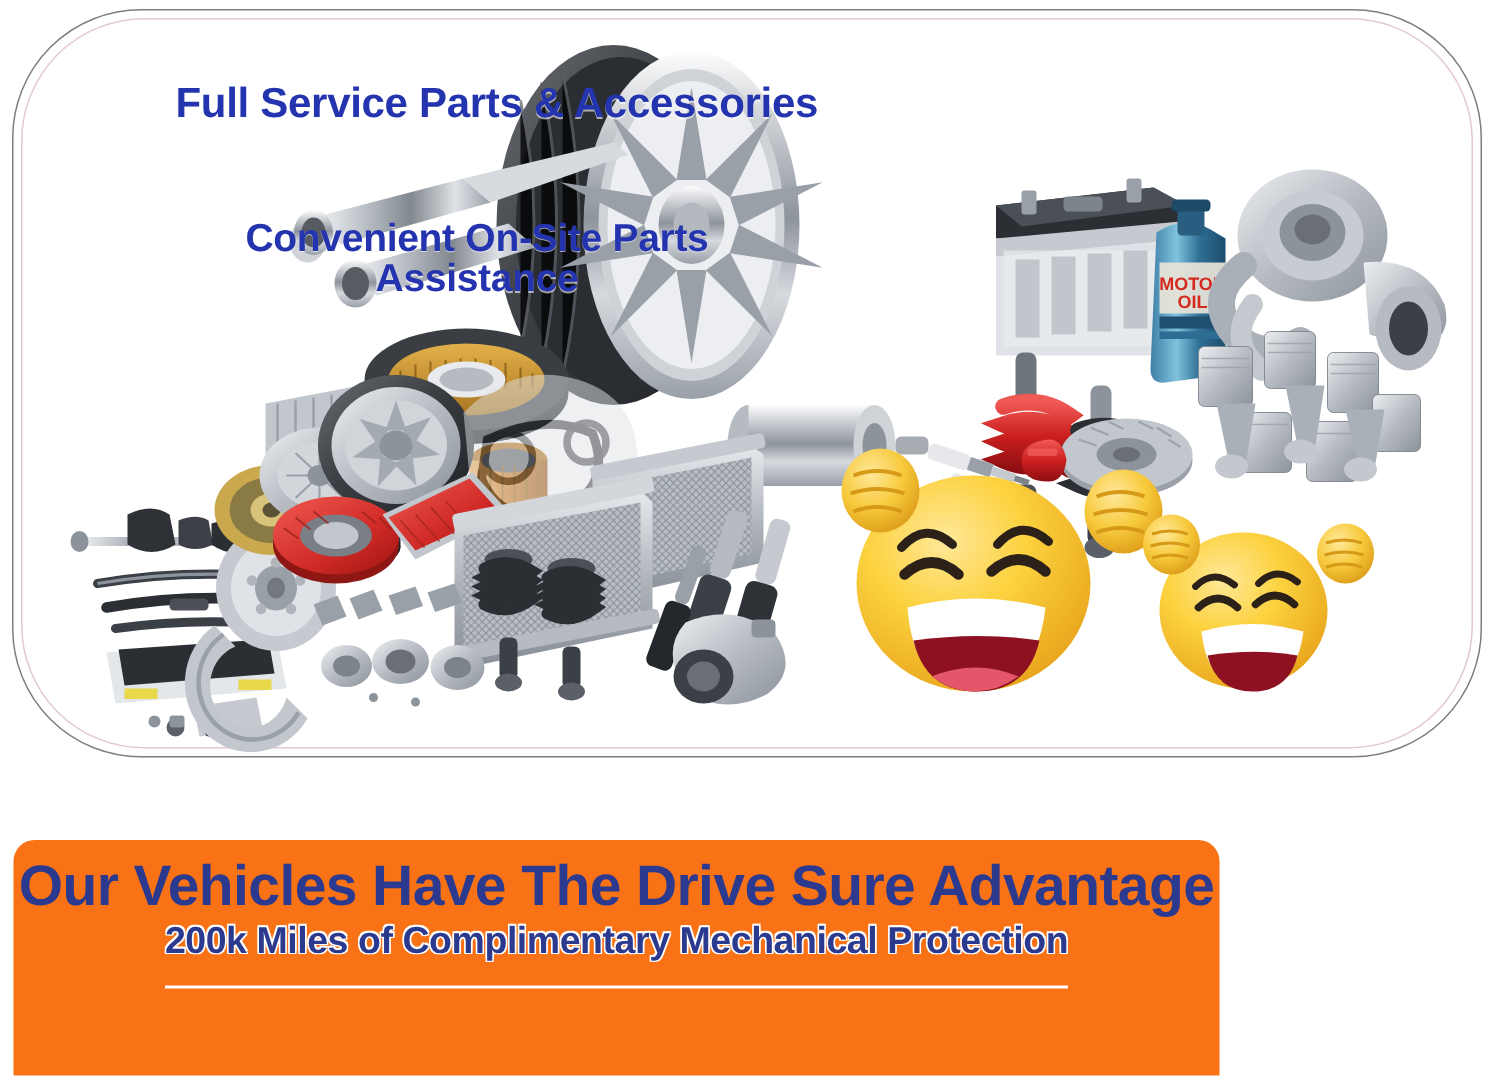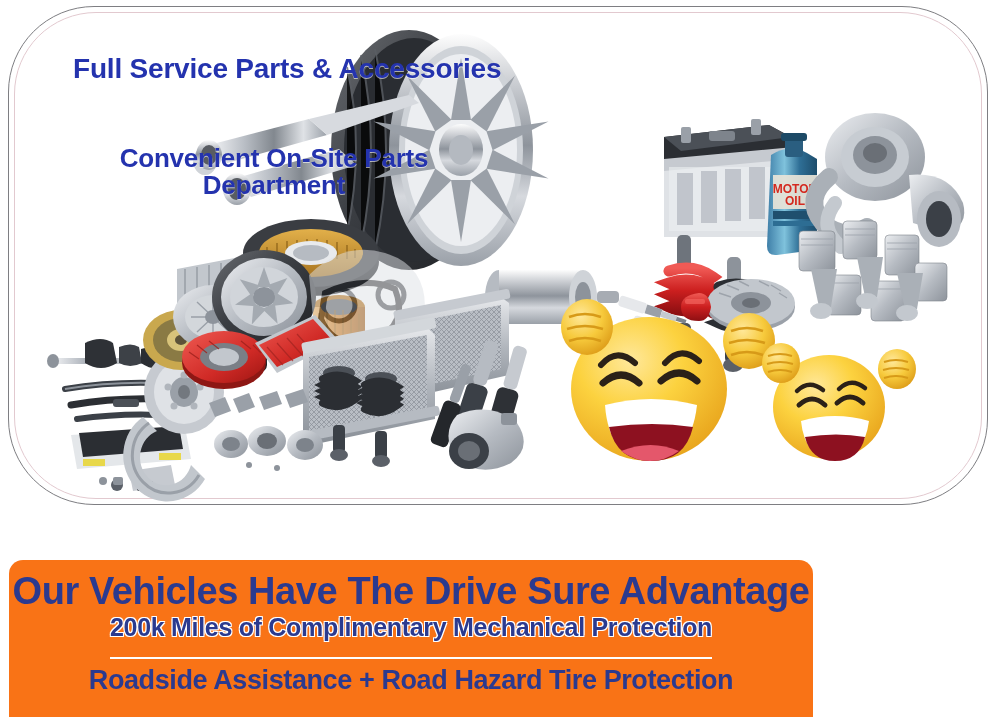--- a/index.html
+++ b/index.html
@@ -28,20 +28,21 @@
 
   
   .hero-head{
     position:absolute;
     color:#2433ae;
     font-weight:bold;
     letter-spacing:-.2px;
     text-shadow:0 1px 0 rgba(255,255,255,.6);
     white-space:nowrap;
     z-index:30;
+    margin-left:44px;
   }
   #hero-line1{left:64px;top:46px;font-size:28px;}
   #hero-line2{left:55px;top:138px;font-size:26px;width:420px;text-align:center;white-space:normal;line-height:1.05;}
 
   
   #collage{position:absolute;left:0;top:0;width:980px;height:499px;z-index:10;}
   #collage svg{position:absolute;left:0;top:0;}
 
   
   #promo-panel{
@@ -628,26 +629,25 @@
             <path d="M875 355 q12 -4 24 0"></path>
               <path d="M874 363 q13 -4 26 0"></path>
               <path d="M875 371 q12 -4 24 0"></path>
           </g>
         </g>
       </g>
     </svg>
   </div>
 
   <div id="hero-line1" class="hero-head">Full Service Parts &amp; Accessories</div>
-  <div id="hero-line2" class="hero-head">Convenient On-Site Parts Department</div>
+  <div id="hero-line2" class="hero-head">Convenient On-Site Parts Assistance</div>
 </div>
 
 <div id="promo-panel">
   <div id="promo-title">Our Vehicles Have The Drive Sure Advantage</div>
 
   <div id="promo-sub-wrap">
     <div id="promo-sub-ul">
       <div id="promo-sub">200k Miles of Complimentary Mechanical Protection</div>
     </div>
   </div>
 
-  <div id="promo-line3" class="promo-line">Roadside Assistance + Road Hazard Tire Protection</div>
 </div>
 
 </body></html>

